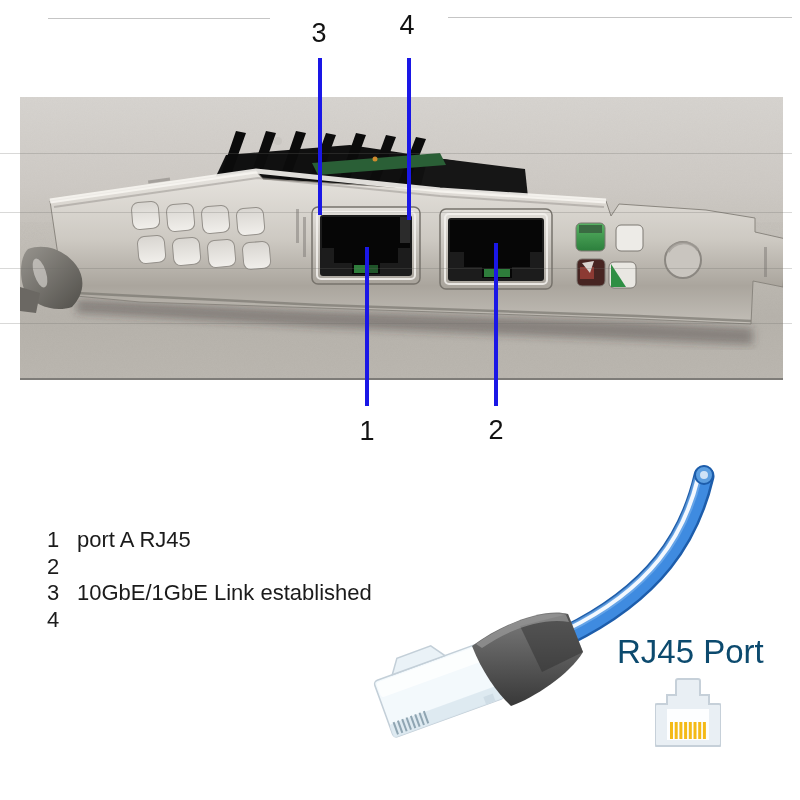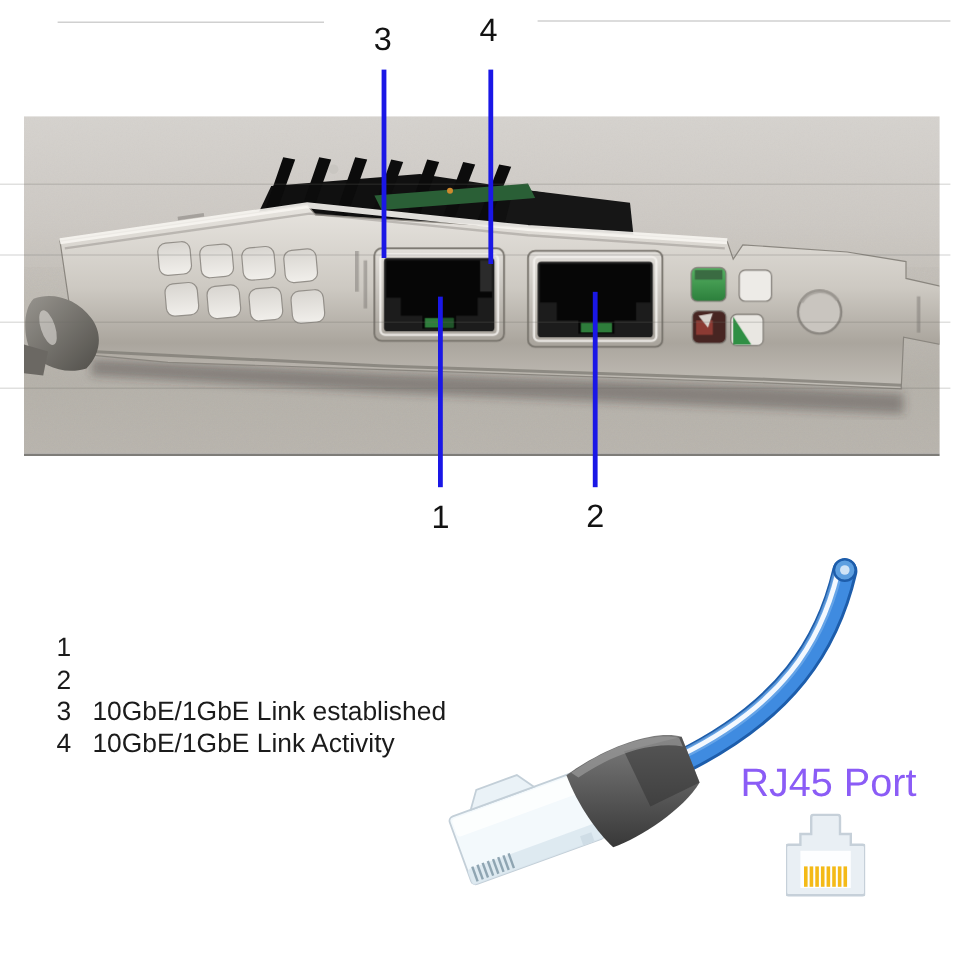--- a/index.html
+++ b/index.html
@@ -10,21 +10,21 @@
   .photo{position:absolute;left:20px;top:97px;width:763px;height:281px;overflow:hidden;
          background:linear-gradient(180deg,#d7d4d0 0%,#cecac5 32%,#c2beb7 55%,#b8b4ad 78%,#bcb8b1 100%);
          border-bottom:2px solid #7e7c78;z-index:1;}
   .photo svg{display:block;}
   .callout-line{position:absolute;width:4px;background:#1a17e6;z-index:6;}
   .callout-num{position:absolute;width:26px;text-align:center;font-size:27px;color:#121212;z-index:6;}
   .legend{position:absolute;left:47px;top:527px;z-index:4;}
   .legend-row{display:flex;font-size:22px;line-height:26.5px;color:#1b1b1b;}
   .legend-num{width:30px;flex:0 0 30px;}
   .cable-illustration{position:absolute;left:370px;top:458px;z-index:2;}
-  .rj45-caption{position:absolute;left:617px;top:633px;font-size:33px;color:#8b5cf6;z-index:3;}
+  .rj45-caption{position:absolute;left:617px;top:633px;font-size:33px;color:#0c4a6e;z-index:3;}
   .jack-icon{position:absolute;left:655px;top:678px;z-index:3;}
 </style>
 </head>
 <body>
 
 <div class="stage">
 
   <div class="hairline" style="left:48px;top:18px;width:222px;"></div>
   <div class="hairline" style="left:448px;top:17px;width:344px;"></div>
 
@@ -158,31 +158,31 @@
   <div class="callout-line" style="left: 494px; top: 243px; height: 163px; background: rgb(26, 23, 230);"></div>
 
   <div class="callout-num" style="left:306px;top:18px;">3</div>
   <div class="callout-num" style="left:394px;top:10px;">4</div>
   <div class="callout-num" style="left:354px;top:416px;">1</div>
   <div class="callout-num" style="left:483px;top:415px;">2</div>
 
   <div class="legend">
     <div class="legend-row">
       <span class="legend-num">1</span>
+      <span class="legend-text">port A RJ45</span>
     </div>
     <div class="legend-row">
       <span class="legend-num">2</span>
     </div>
     <div class="legend-row">
       <span class="legend-num">3</span>
       <span class="legend-text">10GbE/1GbE Link established</span>
     </div>
     <div class="legend-row">
       <span class="legend-num">4</span>
-      <span class="legend-text">10GbE/1GbE Link Activity</span>
     </div>
   </div>
 
   <div class="cable-illustration">
     <svg width="404" height="312" viewBox="0 0 404 312">
       <defs>
         <linearGradient id="bootGrad" x1="0" y1="0" x2="0" y2="1">
           <stop offset="0" stop-color="#7c7c7c"></stop>
             <stop offset="1" stop-color="#383838"></stop>
         </linearGradient>

